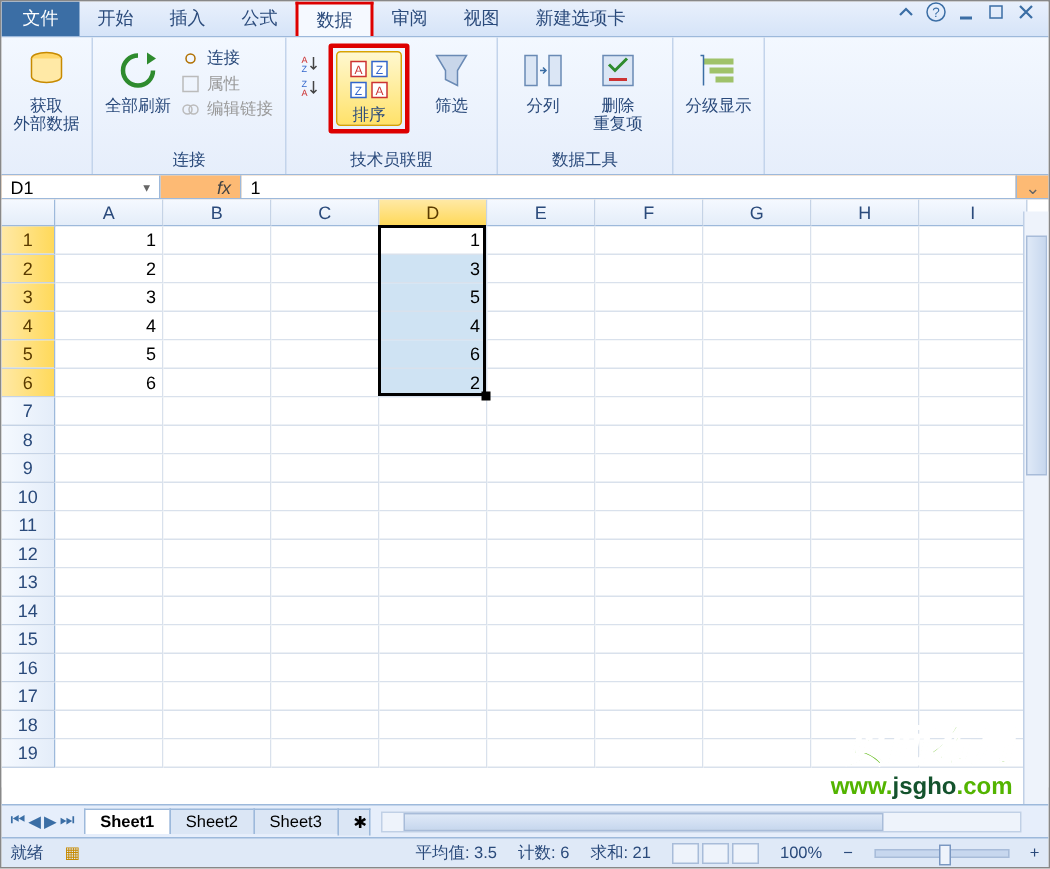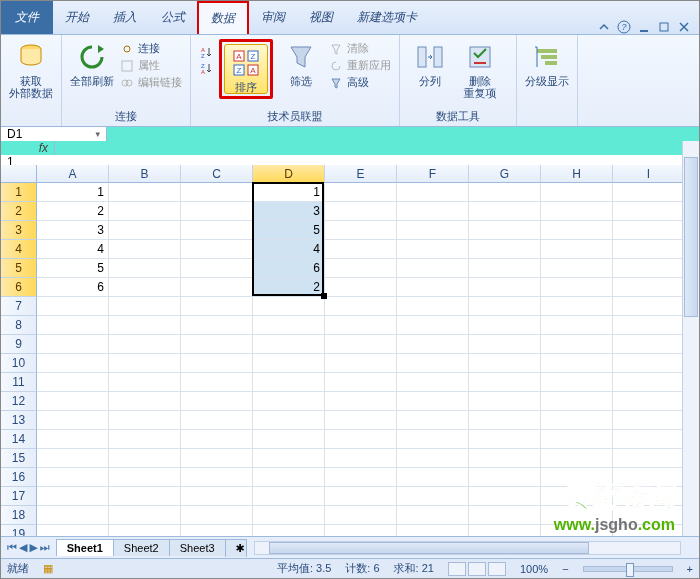--- a/index.html
+++ b/index.html
@@ -1,19 +1,19 @@
 <!DOCTYPE html>
 <html><head>
 <meta charset="utf-8">
 <style>
 * { box-sizing: border-box; margin: 0; padding: 0; font-family: "Microsoft YaHei", SimSun, sans-serif; }
 body { width: 700px; height: 579px; background: #fff; overflow: hidden; position: relative; border: 1px solid #888; }
 
 
-.tabbar { height: 34px; background: linear-gradient(#e8f0fc, #d6e4f8); display: flex; align-items: flex-end; font-size: 12px; border-bottom: 1px solid #9db9db; font-style: italic; }
+.tabbar { height: 24px; background: linear-gradient(#e8f0fc, #d6e4f8); display: flex; align-items: flex-start; font-size: 12px; border-bottom: 1px solid #9db9db; }
 .filetab { background: #3b6ea5; color: #fff; padding: 3px 14px; height: 100%; display: flex; align-items: center; }
 .tab { padding: 3px 12px; color: #2a4a7b; height: 100%; display: flex; align-items: center; cursor: default; }
 .tab.active { background: #f5f9ff; border: 2px solid #d00; border-bottom: none; }
 .titlebar-right { margin-left: auto; display: flex; align-items: center; gap: 6px; padding-right: 8px; color: #3b6ea5; }
 .tbicon { width: 14px; height: 14px; display: inline-block; }
 
 
 .ribbon { height: 92px; background: linear-gradient(#f3f8ff,#e6eefb); border-bottom: 1px solid #9db9db; display: flex; font-size: 11px; color: #2a4a7b; }
 .group { border-right: 1px solid #c3d4eb; padding: 4px 8px 0 8px; display: flex; flex-direction: column; }
 .group-body { flex: 1; display: flex; align-items: flex-start; gap: 6px; }
@@ -22,21 +22,21 @@
 .bigbtn .ico { width: 32px; height: 32px; margin-bottom: 2px; }
 .bigbtn .lbl { font-size: 11px; line-height: 12px; text-align: center; }
 .smallcol { display: flex; flex-direction: column; gap: 2px; padding-top: 2px; }
 .smallitem { display: flex; align-items: center; gap: 4px; font-size: 11px; }
 .smallitem .sico { width: 14px; height: 14px; }
 
 .sort-highlight { border: 3px solid #d00; padding: 2px; border-radius: 2px; }
 .sort-btn { background: linear-gradient(#fff8d0, #ffe26a); border: 1px solid #d9a400; border-radius: 3px; }
 
 
-.fbar-row { height: 38px; border-bottom: 1px solid #9db9db; display: flex; align-items: stretch; background: #5eead4; font-size: 12px; flex-direction: column; }
+.fbar-row { height: 16px; border-bottom: 1px solid #9db9db; display: flex; align-items: stretch; background: #fdba74; font-size: 12px; }
 .namebox { width: 106px; border-right: 1px solid #9db9db; background: #fff; display: flex; align-items: center; padding: 0 6px; justify-content: space-between; }
 .namebox .dd { color: #666; font-size: 9px; }
 .fx-sep { width: 54px; display: flex; align-items: center; justify-content: flex-end; gap: 6px; padding-right: 6px; border-right: 1px solid #9db9db; }
 .fx-sep span { color: #888; }
 .fbar { flex: 1; background: #fff; display: flex; align-items: center; padding: 0 6px; }
 .fbar-end { width: 22px; border-left: 1px solid #9db9db; display: flex; align-items: center; justify-content: center; color: #666; }
 
 
 .gridwrap { position: relative; height: 392px; overflow: hidden; background: #fff; font-size: 12px; }
 .corner { position: absolute; left: 0; top: 0; width: 36px; height: 18px; background: linear-gradient(#f5f9ff,#e4edf9); border-right: 1px solid #9db9db; border-bottom: 1px solid #9db9db; }
@@ -72,21 +72,21 @@
 
 
 .vscroll { position: absolute; right: 0; top: 140px; width: 17px; bottom: 42px; background: #eef3fb; border-left: 1px solid #c0d0e6; }
 .vscroll .vthumb { position: absolute; top: 16px; left: 1px; right: 1px; height: 160px; background: linear-gradient(90deg,#dfe9f7,#c7d7ee); border: 1px solid #a8bcd9; }
 
 
 .watermark { position: absolute; right: 24px; bottom: 44px; text-align: right; pointer-events: none; }
 .watermark .l1 { font-size: 28px; font-weight: 900; color: #53b400; -webkit-text-stroke: 1px #fff; font-style: italic; }
 .watermark .l2 { font-size: 16px; font-weight: bold; }
 .watermark .l2 .g { color: #53b400; margin-top: 48px; }
-.watermark .l2 .o { color: #737373; }
+.watermark .l2 .o { color: #14532d; }
 
 svg { display: block; }
 </style>
 </head>
 <body>
 
 <div class="tabbar">
   <div class="filetab">文件</div>
   <div class="tab">开始</div>
   <div class="tab">插入</div>
@@ -224,46 +224,20 @@
         </div>
       </div>
       <div class="bigbtn">
         <div class="ico">
             <svg viewBox="0 0 32 32">
               <path d="M6 6 h20 L20 16 v10 l-8 -4 V16 Z" fill="#c8d6ea" stroke="#6a8ab5"></path>
             </svg>
           </div>
         <div class="lbl">筛选</div>
       </div>
-      <div class="smallcol">
-        <div class="smallitem" style="color:#999">
-            <span class="sico">
-              <svg viewBox="0 0 14 14">
-                <path d="M3 3 h8 L8 8 v4 l-2 -1 V8 Z" fill="none" stroke="#bbb"></path>
-              </svg>
-            </span>
-            <span>清除</span>
-          </div>
-        <div class="smallitem" style="color:#999">
-            <span class="sico">
-              <svg viewBox="0 0 14 14">
-                <path d="M7 3 a4 4 0 1 0 4 4" fill="none" stroke="#bbb"></path>
-              </svg>
-            </span>
-            <span>重新应用</span>
-          </div>
-        <div class="smallitem">
-            <span class="sico">
-              <svg viewBox="0 0 14 14">
-                <path d="M3 3 h8 L8 8 v4 l-2 -1 V8 Z" fill="#c8d6ea" stroke="#6a8ab5"></path>
-              </svg>
-            </span>
-            <span>高级</span>
-          </div>
-      </div>
     </div>
     <div class="group-label">技术员联盟</div>
   </div>
 
   <div class="group">
     <div class="group-body">
       <div class="bigbtn">
         <div class="ico">
             <svg viewBox="0 0 32 32">
               <rect x="4" y="6" width="8" height="20" fill="#dbe6f5" stroke="#6a8ab5"></rect>

